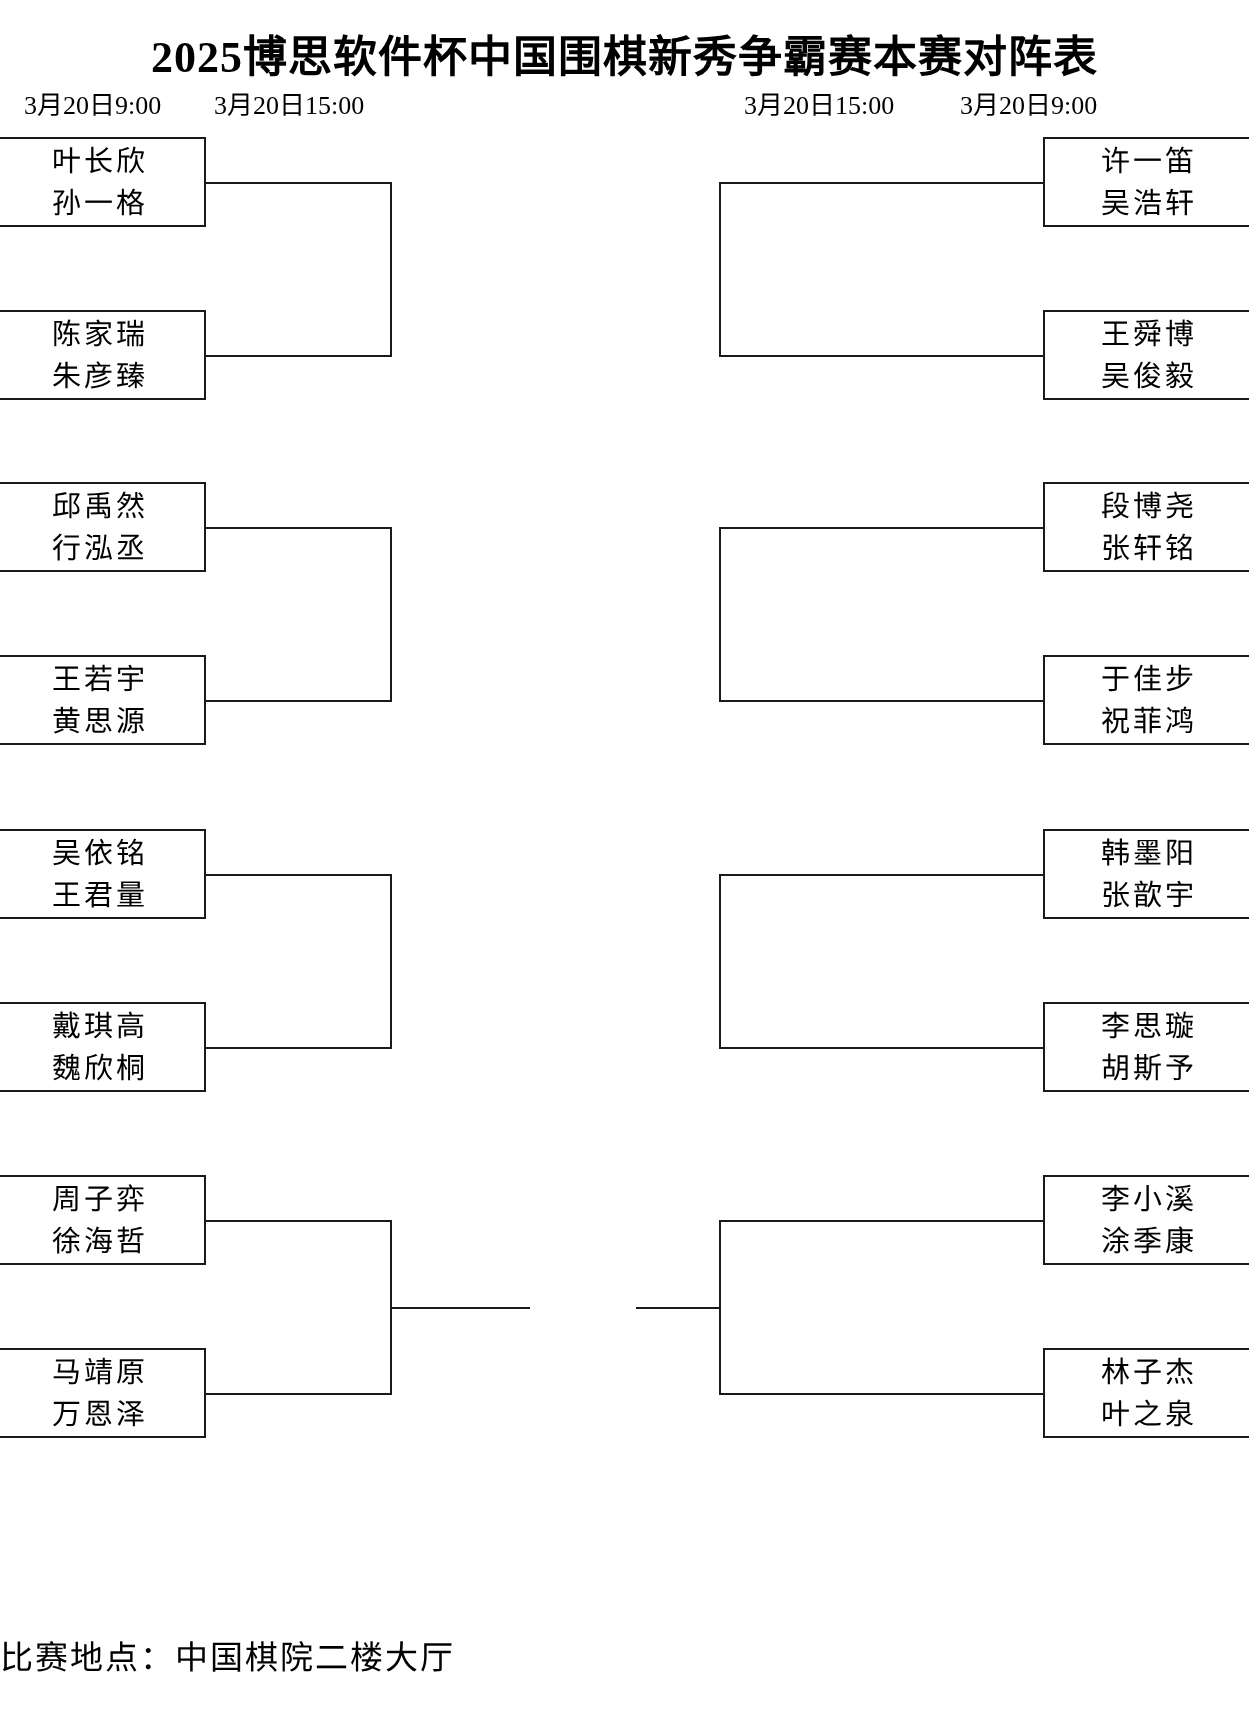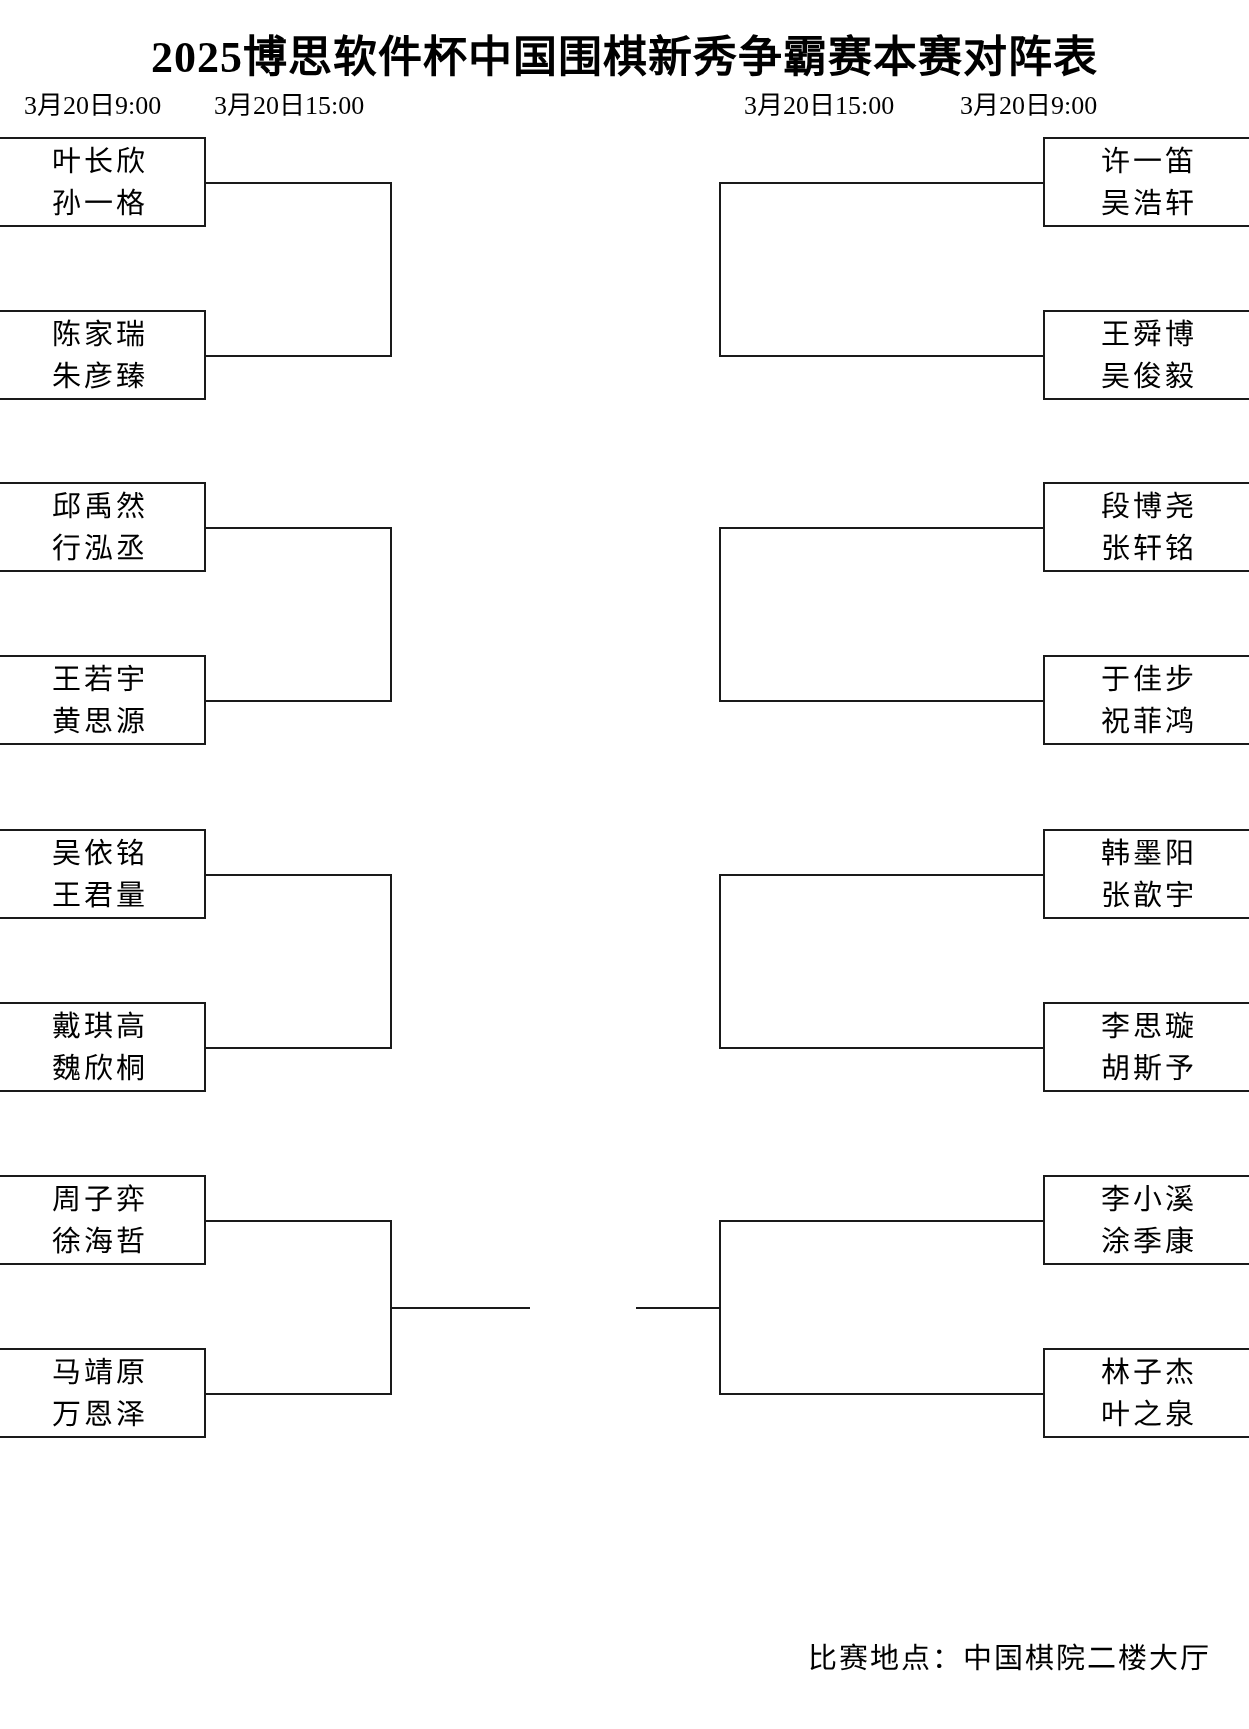--- a/index.html
+++ b/index.html
@@ -79,22 +79,22 @@
   }
   .line-h { height: 2px; }
   .line-v { width: 2px; }
 
   
   .footer {
     position: absolute;
     left: 0;
     top: 1636px;
     width: 1211px;
-    text-align: right;
-    font-size: 29px;
+    text-align: left;
+    font-size: 33px;
     line-height: 44px;
     letter-spacing: 2px;
     white-space: nowrap;
   }
 </style>
 </head>
 <body>
 
 <div id="page">
 

